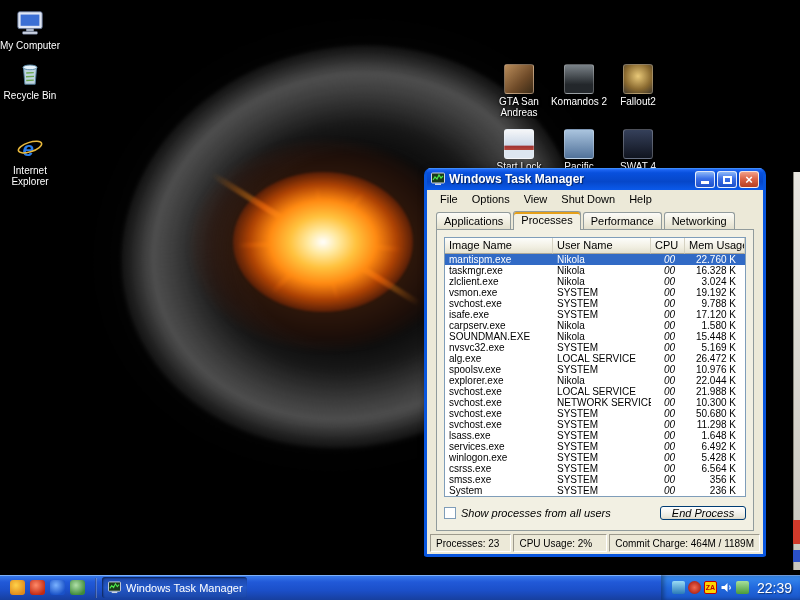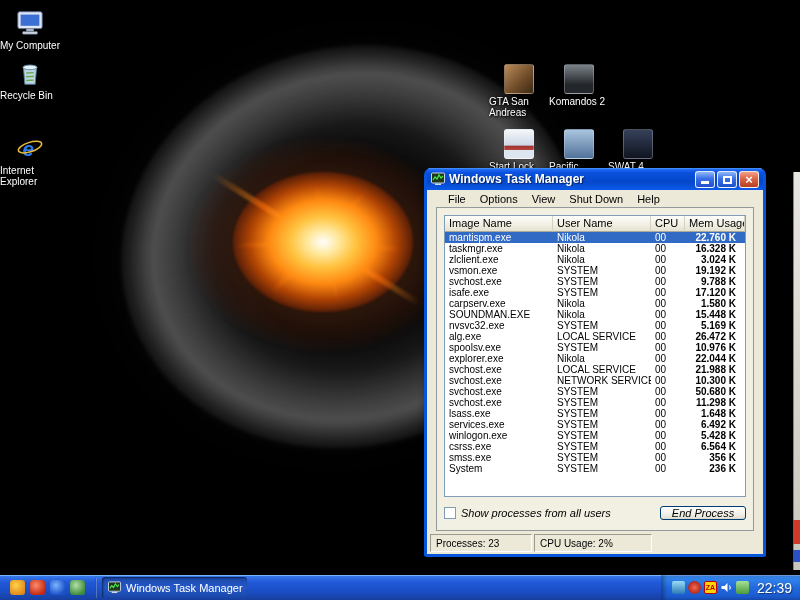--- a/index.html
+++ b/index.html
@@ -23,21 +23,21 @@
     filter:blur(3px); }
   .fx-core { left:233px; top:172px; width:180px; height:140px; border-radius:50%;
     background:radial-gradient(ellipse, #ffffff 0%, #ffe9a0 12%, #ffc23e 26%, #ff8a12 42%,
       rgba(255,94,0,.6) 58%, rgba(180,40,0,.25) 72%, transparent 80%);
     filter:blur(1px); }
   .ray { position:absolute; left:322px; top:242px; height:5px; margin-top:-2px;
     transform-origin:0 50%; filter:blur(1px);
     background:linear-gradient(90deg, rgba(255,228,140,.95), rgba(255,140,20,.55) 55%, transparent); }
 
   
-  .desk-icon { position:absolute; width:60px; cursor:pointer; z-index:2; }
+  .desk-icon { position:absolute; width:60px; text-align:center; cursor:pointer; z-index:2; }
   .desk-icon .ic { width:30px; height:30px; margin:0 auto; display:block; }
   .desk-icon .gic { width:30px; height:30px; margin:0 auto; border-radius:3px; border:1px solid rgba(255,255,255,.25); }
   .desk-label { margin-top:2px; font-size:10px; line-height:11px; color:#fff;
     text-shadow:1px 1px 2px #000, 0 0 3px #000; }
   .icon-gta      { background:linear-gradient(135deg,#b98c5a,#6e4a28 60%,#3a2a16); }
   .icon-komandos { background:linear-gradient(180deg,#7a8288,#23272b 70%); }
   .icon-fallout  { background:radial-gradient(circle at 50% 40%, #e8c878, #8a6a30 60%, #40372a); }
   .icon-lockon   { background:linear-gradient(180deg,#f5f6f8,#ccd8e8 55%,#9c3030 56%,#b5443a 70%,#dde6f0 71%); }
   .icon-pacific  { background:linear-gradient(180deg,#aac4de,#51729a); }
   .icon-swat     { background:linear-gradient(180deg,#35405a,#10141f); }
@@ -55,21 +55,21 @@
     text-shadow:1px 1px 1px rgba(0,0,0,.55); white-space:nowrap; overflow:hidden; }
   .tb-btns { display:flex; gap:2px; }
   .tb-btn { width:20px; height:17px; border:1px solid rgba(255,255,255,.85); border-radius:3px;
     display:flex; align-items:flex-end; justify-content:center; cursor:pointer; }
   .btn-min, .btn-max { background:linear-gradient(180deg,#8db8f8,#3a6fe8 45%,#1e50c8); }
   .btn-close { background:linear-gradient(180deg,#f0a089,#dd6547 45%,#b63e22); align-items:center; }
   .glyph-min { width:8px; height:3px; background:#fff; margin:0 0 3px 0; }
   .glyph-max { width:9px; height:8px; border:2px solid #fff; margin-bottom:3px; }
   .glyph-x { color:#fff; font-size:13px; font-weight:bold; line-height:13px; }
 
-  .menubar { flex:0 0 17px; display:flex; align-items:center; padding-left:14px; background:#ece9d8; }
+  .menubar { flex:0 0 17px; display:flex; align-items:center; padding-left:6px; background:#ece9d8; }
   .menu-item { font-size:11px; padding:1px 7px; cursor:pointer; }
 
   .tabstrip { flex:0 0 19px; display:flex; align-items:flex-end; margin:3px 9px 0; position:relative; z-index:2; }
   .tab { font-size:11px; padding:2px 7px 2px; margin-right:2px; cursor:pointer; color:#000;
     background:linear-gradient(180deg,#fcfbf7,#f0eee0 55%,#e2dfcd);
     border:1px solid #919b9c; border-bottom:none; border-radius:3px 3px 0 0; position:relative; }
   .tab.active { background:#f2f0e3; padding-bottom:4px; margin-bottom:-1px;
     box-shadow:inset 0 2px 0 #e5a01a; }
 
   .tab-panel { flex:1; min-height:0; margin:0 9px; padding:7px;
@@ -79,22 +79,22 @@
     display:flex; flex-direction:column; overflow:hidden; }
   .lv-head { flex:0 0 16px; display:flex; background:#f1efe2; }
   .hcell { font-size:11px; line-height:14px; padding:0 4px; color:#000; cursor:pointer;
     background:linear-gradient(180deg,#fdfdfb,#f1efe2 60%,#e4e1d0);
     border-right:1px solid #d5d2c2; border-bottom:1px solid #aca899;
     white-space:nowrap; overflow:hidden; }
   .c-name { width:108px; } .c-user { width:98px; } .c-cpu { width:34px; } .c-mem { flex:1; }
   .lv-body { flex:1; overflow:hidden; }
   .prow { display:flex; height:11px; align-items:center; cursor:default; }
   .pcell { font-size:10px; line-height:11px; padding:0 4px; white-space:nowrap; overflow:hidden; }
-  .pcell.c-cpu { text-align:left; padding-right:10px; }
-  .pcell.c-mem { text-align:right; padding-right:9px;font-weight:bold; }
+  .pcell.c-cpu { text-align:right; padding-right:10px;font-style:italic; }
+  .pcell.c-mem { text-align:right; padding-right:9px; }
   .prow.selected { background:#316ac5; color:#fff; }
 
   .panel-bottom { flex:0 0 21px; margin-top:5px; display:flex; align-items:center;font-style:italic; }
   .checkbox { width:12px; height:12px; background:#fff; border:1px solid #7f9db9; margin-right:5px; cursor:pointer; }
   .cb-label { font-size:11px; }
   .end-btn { margin-left:auto; width:86px; height:14px; font-size:11px; cursor:pointer;
     display:flex; align-items:center; justify-content:center; color:#000;
     background:linear-gradient(180deg,#fefefe,#f4f3ee 45%,#e8e6da 85%,#d8d4c8);
     border:1px solid #003c74; border-radius:3px; }
 
@@ -189,20 +189,24 @@
   </div>
 
   <div class="desk-icon" style="left:489px;top:64px">
     <div class="gic icon-gta"></div>
     <div class="desk-label">GTA San Andreas</div>
   </div>
   <div class="desk-icon" style="left:549px;top:64px">
     <div class="gic icon-komandos"></div>
     <div class="desk-label">Komandos 2</div>
   </div>
+  <div class="desk-icon" style="left:608px;top:64px">
+    <div class="gic icon-fallout"></div>
+    <div class="desk-label">Fallout2</div>
+  </div>
   <div class="desk-icon" style="left:489px;top:129px">
     <div class="gic icon-lockon"></div>
     <div class="desk-label">Start Lock On</div>
   </div>
   <div class="desk-icon" style="left:549px;top:129px">
     <div class="gic icon-pacific"></div>
     <div class="desk-label">Pacific Fighters</div>
   </div>
   <div class="desk-icon" style="left:608px;top:129px">
     <div class="gic icon-swat"></div>
@@ -237,20 +241,27 @@
 
     <div class="menubar">
 
     <div class="menu-item">File</div>
         <div class="menu-item">Options</div>
         <div class="menu-item">View</div>
         <div class="menu-item">Shut Down</div>
         <div class="menu-item">Help</div>
       </div>
 
+    <div class="tabstrip">
+
+    <div class="tab">Applications</div>
+        <div class="tab active">Processes</div>
+        <div class="tab">Performance</div>
+        <div class="tab">Networking</div>
+      </div>
 
     <div class="tab-panel">
       <div class="listview">
         <div class="lv-head">
           <div class="hcell c-name">Image Name</div>
           <div class="hcell c-user">User Name</div>
           <div class="hcell c-cpu">CPU</div>
           <div class="hcell c-mem">Mem Usage</div>
         </div>
         <div class="lv-body">
@@ -414,20 +425,21 @@
       <div class="panel-bottom">
         <div class="checkbox"></div>
         <div class="cb-label">Show processes from all users</div>
         <div class="end-btn">End Process</div>
       </div>
     </div>
 
     <div class="statusbar">
       <div class="sb-cell sb-1">Processes: 23</div>
       <div class="sb-cell sb-2">CPU Usage: 2%</div>
+      <div class="sb-cell sb-3">Commit Charge: 464M / 1189M</div>
     </div>
   </div>
 
   <div id="taskbar">
     <div class="ql">
       <div class="ql-icon ql1"></div>
       <div class="ql-icon ql2"></div>
       <div class="ql-icon ql3"></div>
       <div class="ql-icon ql4"></div>
     </div>

